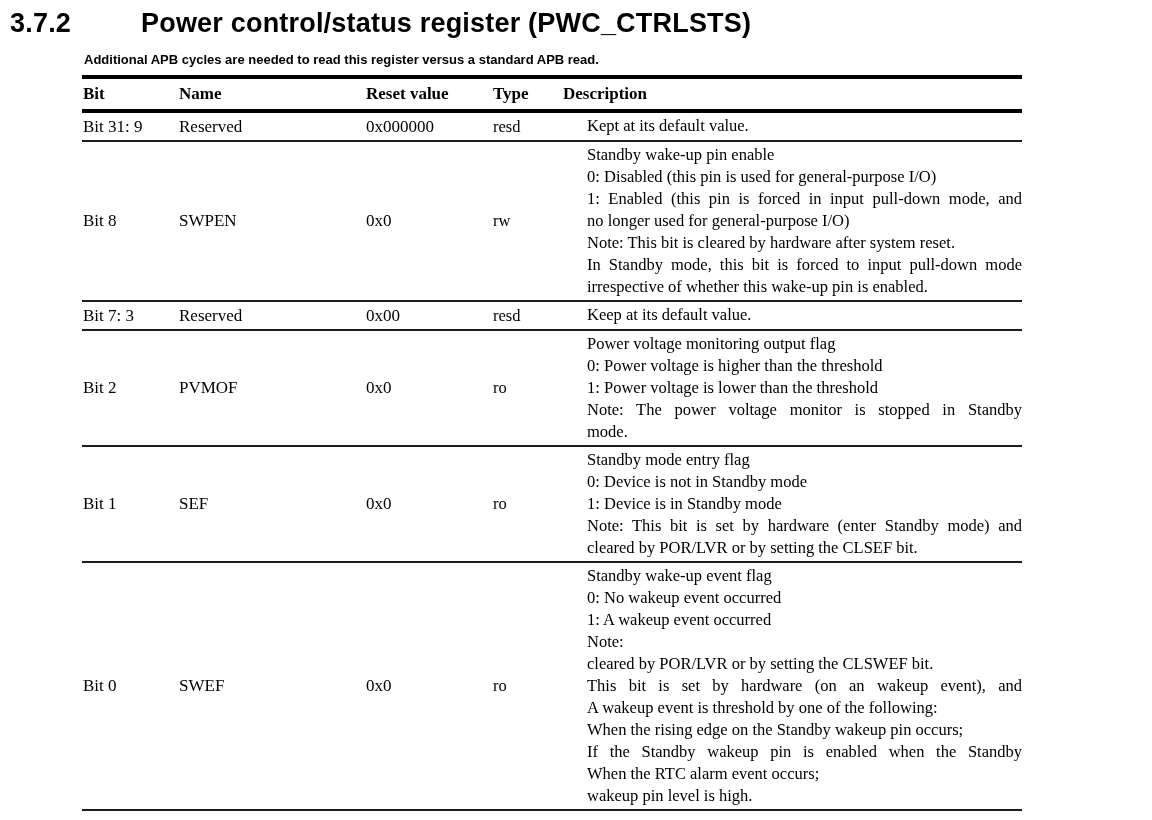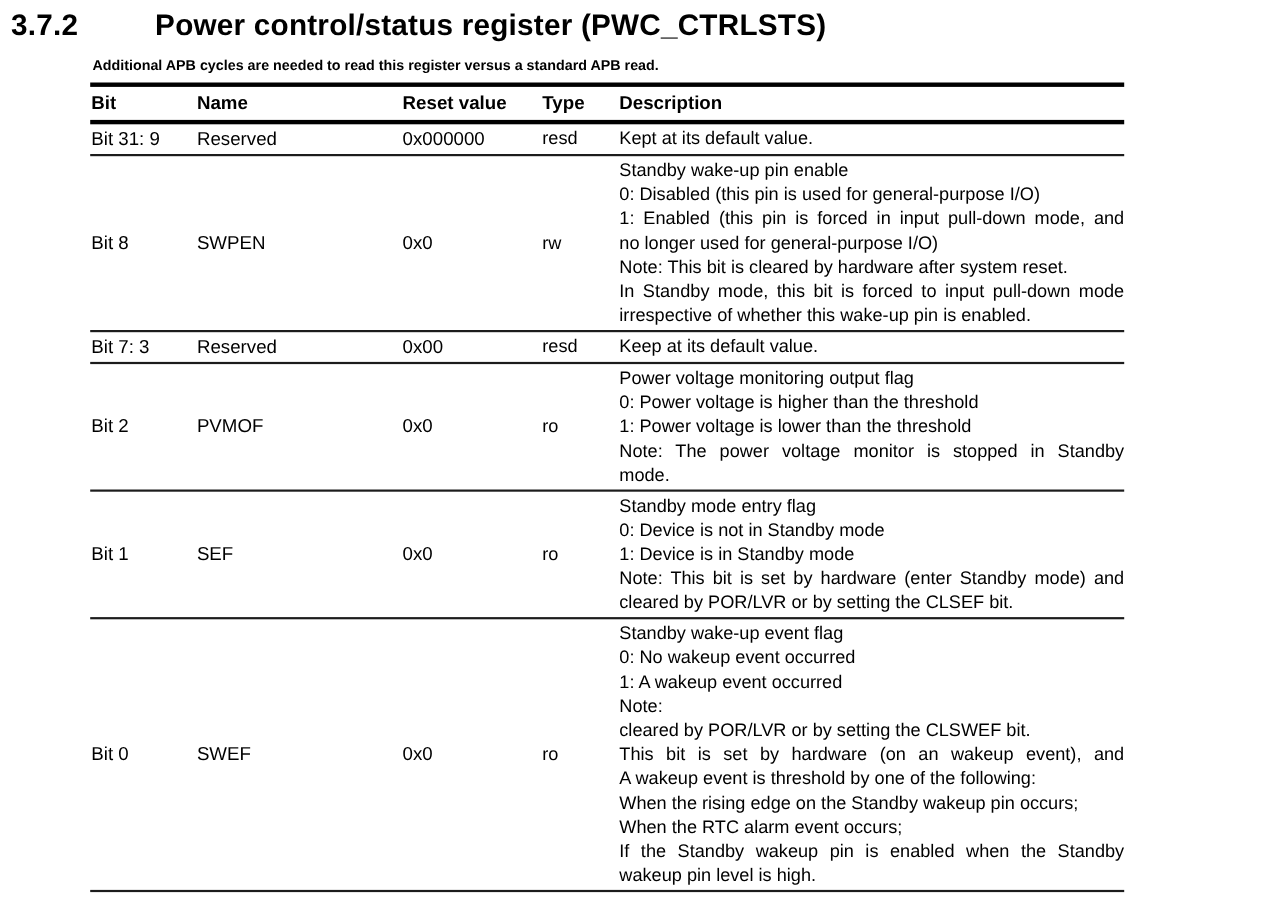--- a/index.html
+++ b/index.html
@@ -29,20 +29,21 @@
   .intro {
     margin: 12px 0 0 84px;
     font-size: 13px;
     line-height: 19px;
     font-weight: bold;
   }
   .reg-table {
     margin: 6px 0 0 82px;
     width: 940px;
     border-top: 4px solid #000;
+    font-family: Liberation Serif, serif;
   }
   .header-row, .body-row {
     display: grid;
     grid-template-columns: 97px 187px 123px 68px 465px;
   }
   .header-row {
     height: 30px;
     align-items: center;
     font-weight: bold;
     font-size: 17px;
@@ -55,20 +56,21 @@
     font-size: 17px;
   }
   .cell { padding: 0; }
   .c-bit  { padding-left: 1px; }
   .c-type { padding-left: 4px; font-size: 16.5px; }
   .c-desc {
     align-self: start;
     padding: 2px 0 2px 6px;
     font-size: 16.5px;
     line-height: 22px;
+    margin-left: 24px;
   }
   .h-type { padding-left: 4px; }
   .h-desc { padding-left: 6px; }
   .desc-line { min-height: 22px; }
   .desc-line.just {
     text-align: justify;
     text-align-last: justify;
   }
 </style>
 </head>
@@ -156,19 +158,19 @@
         <div class="cell c-type">ro</div>
         <div class="cell c-desc">
           <div class="desc-line">Standby wake-up event flag</div>
           <div class="desc-line">0: No wakeup event occurred</div>
           <div class="desc-line">1: A wakeup event occurred</div>
           <div class="desc-line">Note:</div>
           <div class="desc-line">cleared by POR/LVR or by setting the CLSWEF bit.</div>
           <div class="desc-line just">This bit is set by hardware (on an wakeup event), and</div>
           <div class="desc-line">A wakeup event is threshold by one of the following:</div>
           <div class="desc-line">When the rising edge on the Standby wakeup pin occurs;</div>
+          <div class="desc-line just">If the Standby wakeup pin is enabled when the Standby</div>
           <div class="desc-line">When the RTC alarm event occurs;</div>
-          <div class="desc-line just">If the Standby wakeup pin is enabled when the Standby</div>
           <div class="desc-line">wakeup pin level is high.</div>
         </div>
       </div>
     </div>
 </div>
 
 </body></html>

